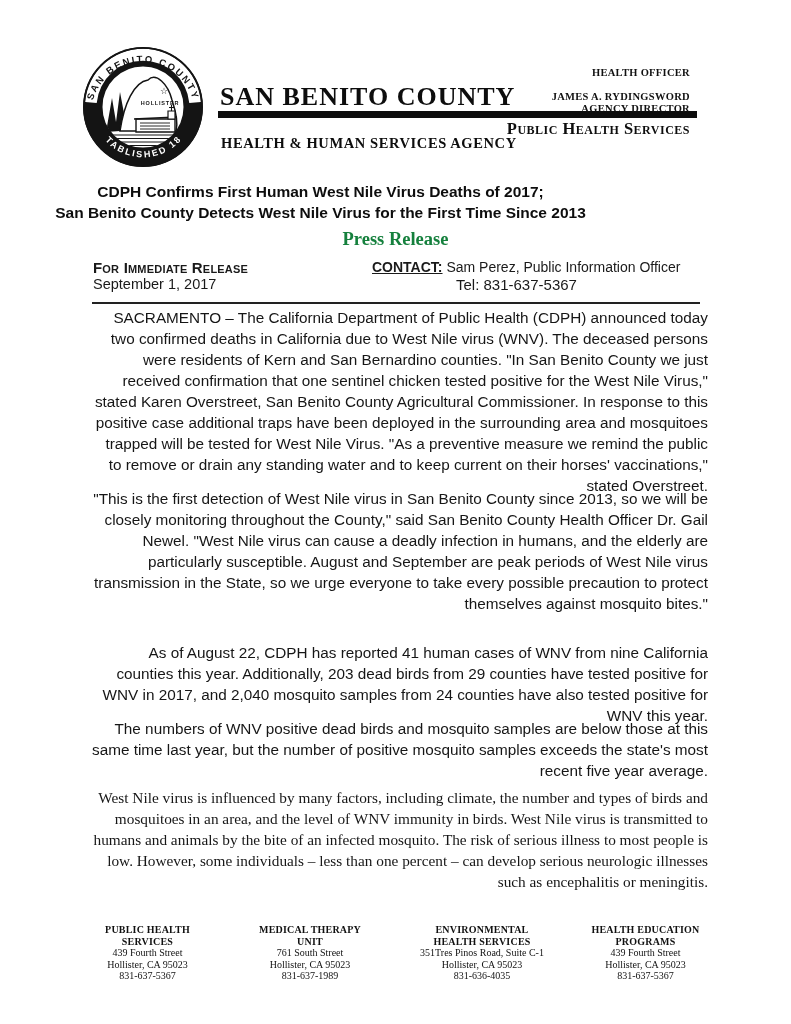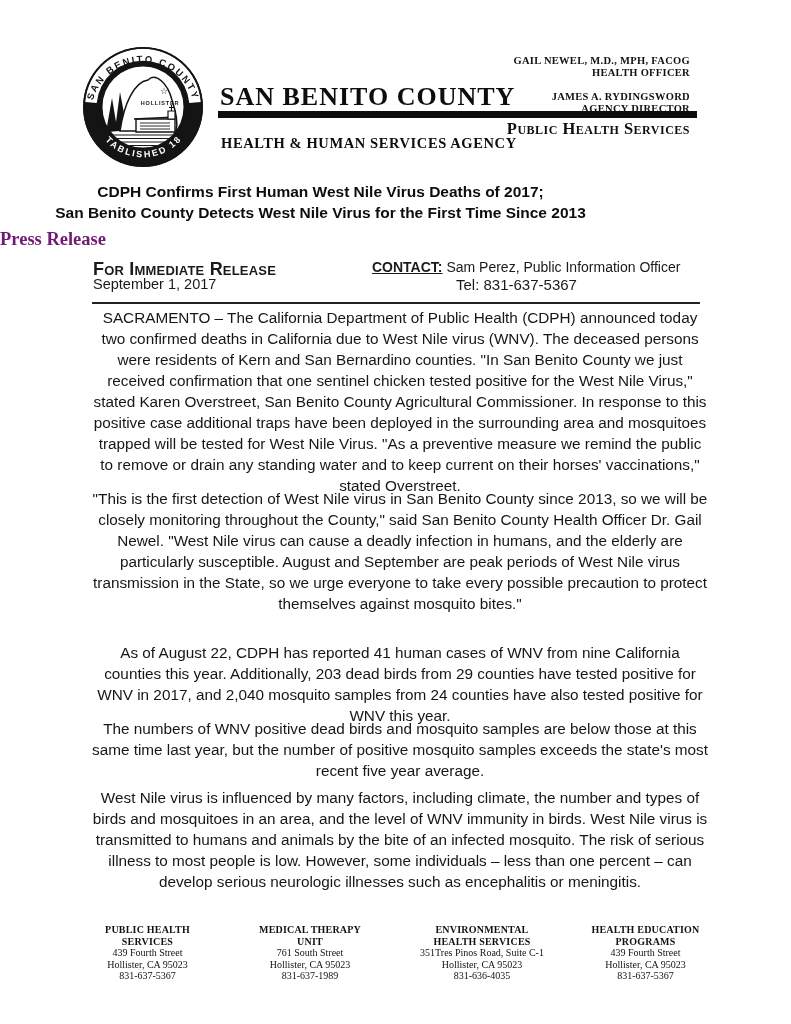--- a/index.html
+++ b/index.html
@@ -45,48 +45,48 @@
     font-family: "DejaVu Serif", serif;
     font-style: italic; font-size: 12.5px; color: #111;
   }
 
   
   .headline {
     left: 0; width: 641px; text-align: center;
     font-weight: bold; font-size: 15.5px; color: #0d0d0d; white-space: nowrap;
   }
   .doc-type {
-    left: 0; width: 791px; top: 229px; 
+    left: 0; width: 791px; top: 229px; text-align: center;
     font-family: "Liberation Serif", serif;
-    font-weight: bold; font-size: 18.5px; color: #701a75;
+    font-weight: bold; font-size: 18.5px; color: #15803d;
   }
 
   
   .fir {
     left: 93px; top: 259px;
-    font-weight: bold; font-size: 18px; font-variant: small-caps;
+    font-weight: bold; font-size: 15px; font-variant: small-caps;
     letter-spacing: 0.2px;
   }
   .date { left: 93px; top: 276px; font-size: 14.5px; }
   .contact-line1 { left: 372px; top: 259px; font-size: 14px; }
   .contact-label { font-weight: bold; text-decoration: underline; }
   .contact-line2 { left: 456px; top: 276px; font-size: 15px; }
   .rule { left: 92px; top: 302px; width: 608px; height: 2px; background: #222; }
 
   
   .para {
     left: 92px; width: 616px;
     font-size: 15.3px; line-height: 21px; color: #161616;
-    text-align: center;
+    text-align: right;
   }
   .p1 { top: 307px; }
   .p2 { top: 488px; }
   .p3 { top: 614px; margin-top: 28px; }
   .p4 { top: 718px; }
-  .p5 { top: 787px; }
+  .p5 { top: 787px; font-family: Liberation Serif, serif; }
 
   
   .fcol {
     top: 924px; text-align: center;
     font-family: "Liberation Serif", serif;
     font-size: 10px; line-height: 11.5px; color: #111;
   }
   .fcol .ft { font-weight: bold; letter-spacing: 0.2px; }
   .fc1 { left: 75px;  width: 145px; }
   .fc2 { left: 240px; width: 140px; }
@@ -133,21 +133,20 @@
       <path d="M95.5,61 L95.5,67 M93,63.5 L98,63.5" stroke="#141414" stroke-width="1.1" fill="none"></path>
       <path d="M64,79 h30 M64,82 h30 M64,85 h30" stroke="#141414" stroke-width="0.9" fill="none"></path>
       <path d="M28,91 h78 M28,94.5 h78 M28,98 h78 M28,101.5 h78" stroke="#141414" stroke-width="1" fill="none"></path>
     </g>
   </svg>
 
   <div class="abs agency-name">SAN BENITO COUNTY</div>
   <div class="abs header-bar"></div>
   <div class="abs agency-division">HEALTH &amp; HUMAN SERVICES AGENCY</div>
 
-  <div class="abs right-head official" style="top:55px">GAIL NEWEL, M.D., MPH, FACOG</div>
   <div class="abs right-head official" style="top:67px">HEALTH OFFICER</div>
   <div class="abs right-head official" style="top:91px">JAMES A. RYDINGSWORD</div>
   <div class="abs right-head official" style="top:103px">AGENCY DIRECTOR</div>
   <div class="abs right-head dept">Public Health Services</div>
 
   <div class="abs headline" style="top:183px">CDPH Confirms First Human West Nile Virus Deaths of 2017;</div>
   <div class="abs headline" style="top:204px">San Benito County Detects West Nile Virus for the First Time Since 2013</div>
   <div class="abs doc-type">Press Release</div>
 
   <div class="abs fir">For Immediate Release</div>

